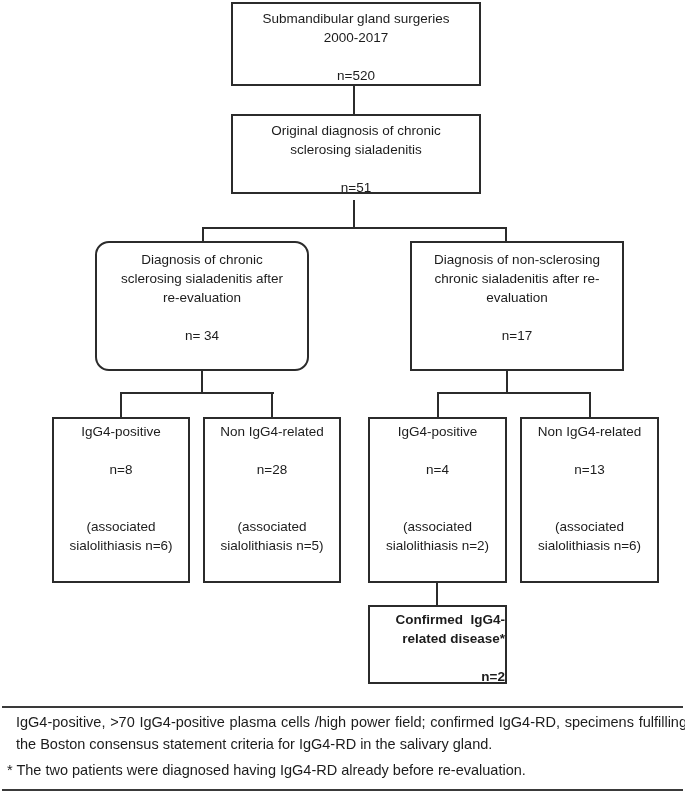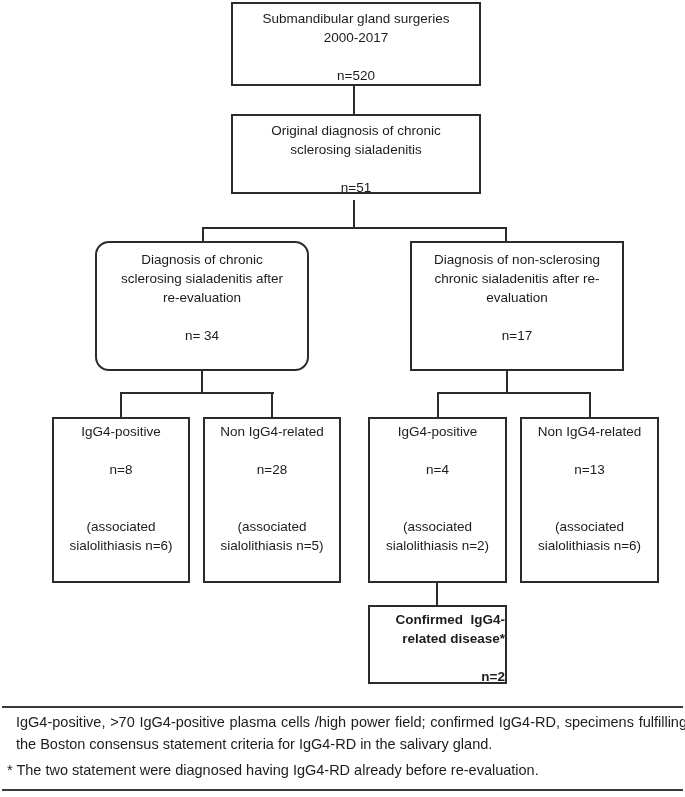--- a/index.html
+++ b/index.html
@@ -129,17 +129,17 @@
   <div class="connector" style="left:437px; top:392px; width:154px; height:2px;"></div>
   <div class="connector" style="left:437px; top:392px; width:2px;   height:26px;"></div>
   <div class="connector" style="left:589px; top:392px; width:2px;   height:26px;"></div>
 
   <div class="connector" style="left:436px; top:582px; width:2px;   height:24px;"></div>
 
   <div class="rule" style="left:2px; top:706px; width:681px; height:2px;"></div>
 
   <div class="note justified" style="left:16px; top:711px; width:671px;">IgG4-positive, &gt;70 IgG4-positive plasma cells /high power field; confirmed IgG4-RD, specimens fulfilling the Boston consensus statement criteria for IgG4-RD in the salivary gland.</div>
 
-  <div class="note" style="left:7px; top:759px; width:671px;">* The two statement were diagnosed having IgG4-RD already before re-evaluation.</div>
+  <div class="note" style="left:7px; top:759px; width:671px;">* The two patients were diagnosed having IgG4-RD already before re-evaluation.</div>
 
   <div class="rule" style="left:2px; top:789px; width:681px; height:2px;"></div>
 
 </div>
 
 </body></html>

